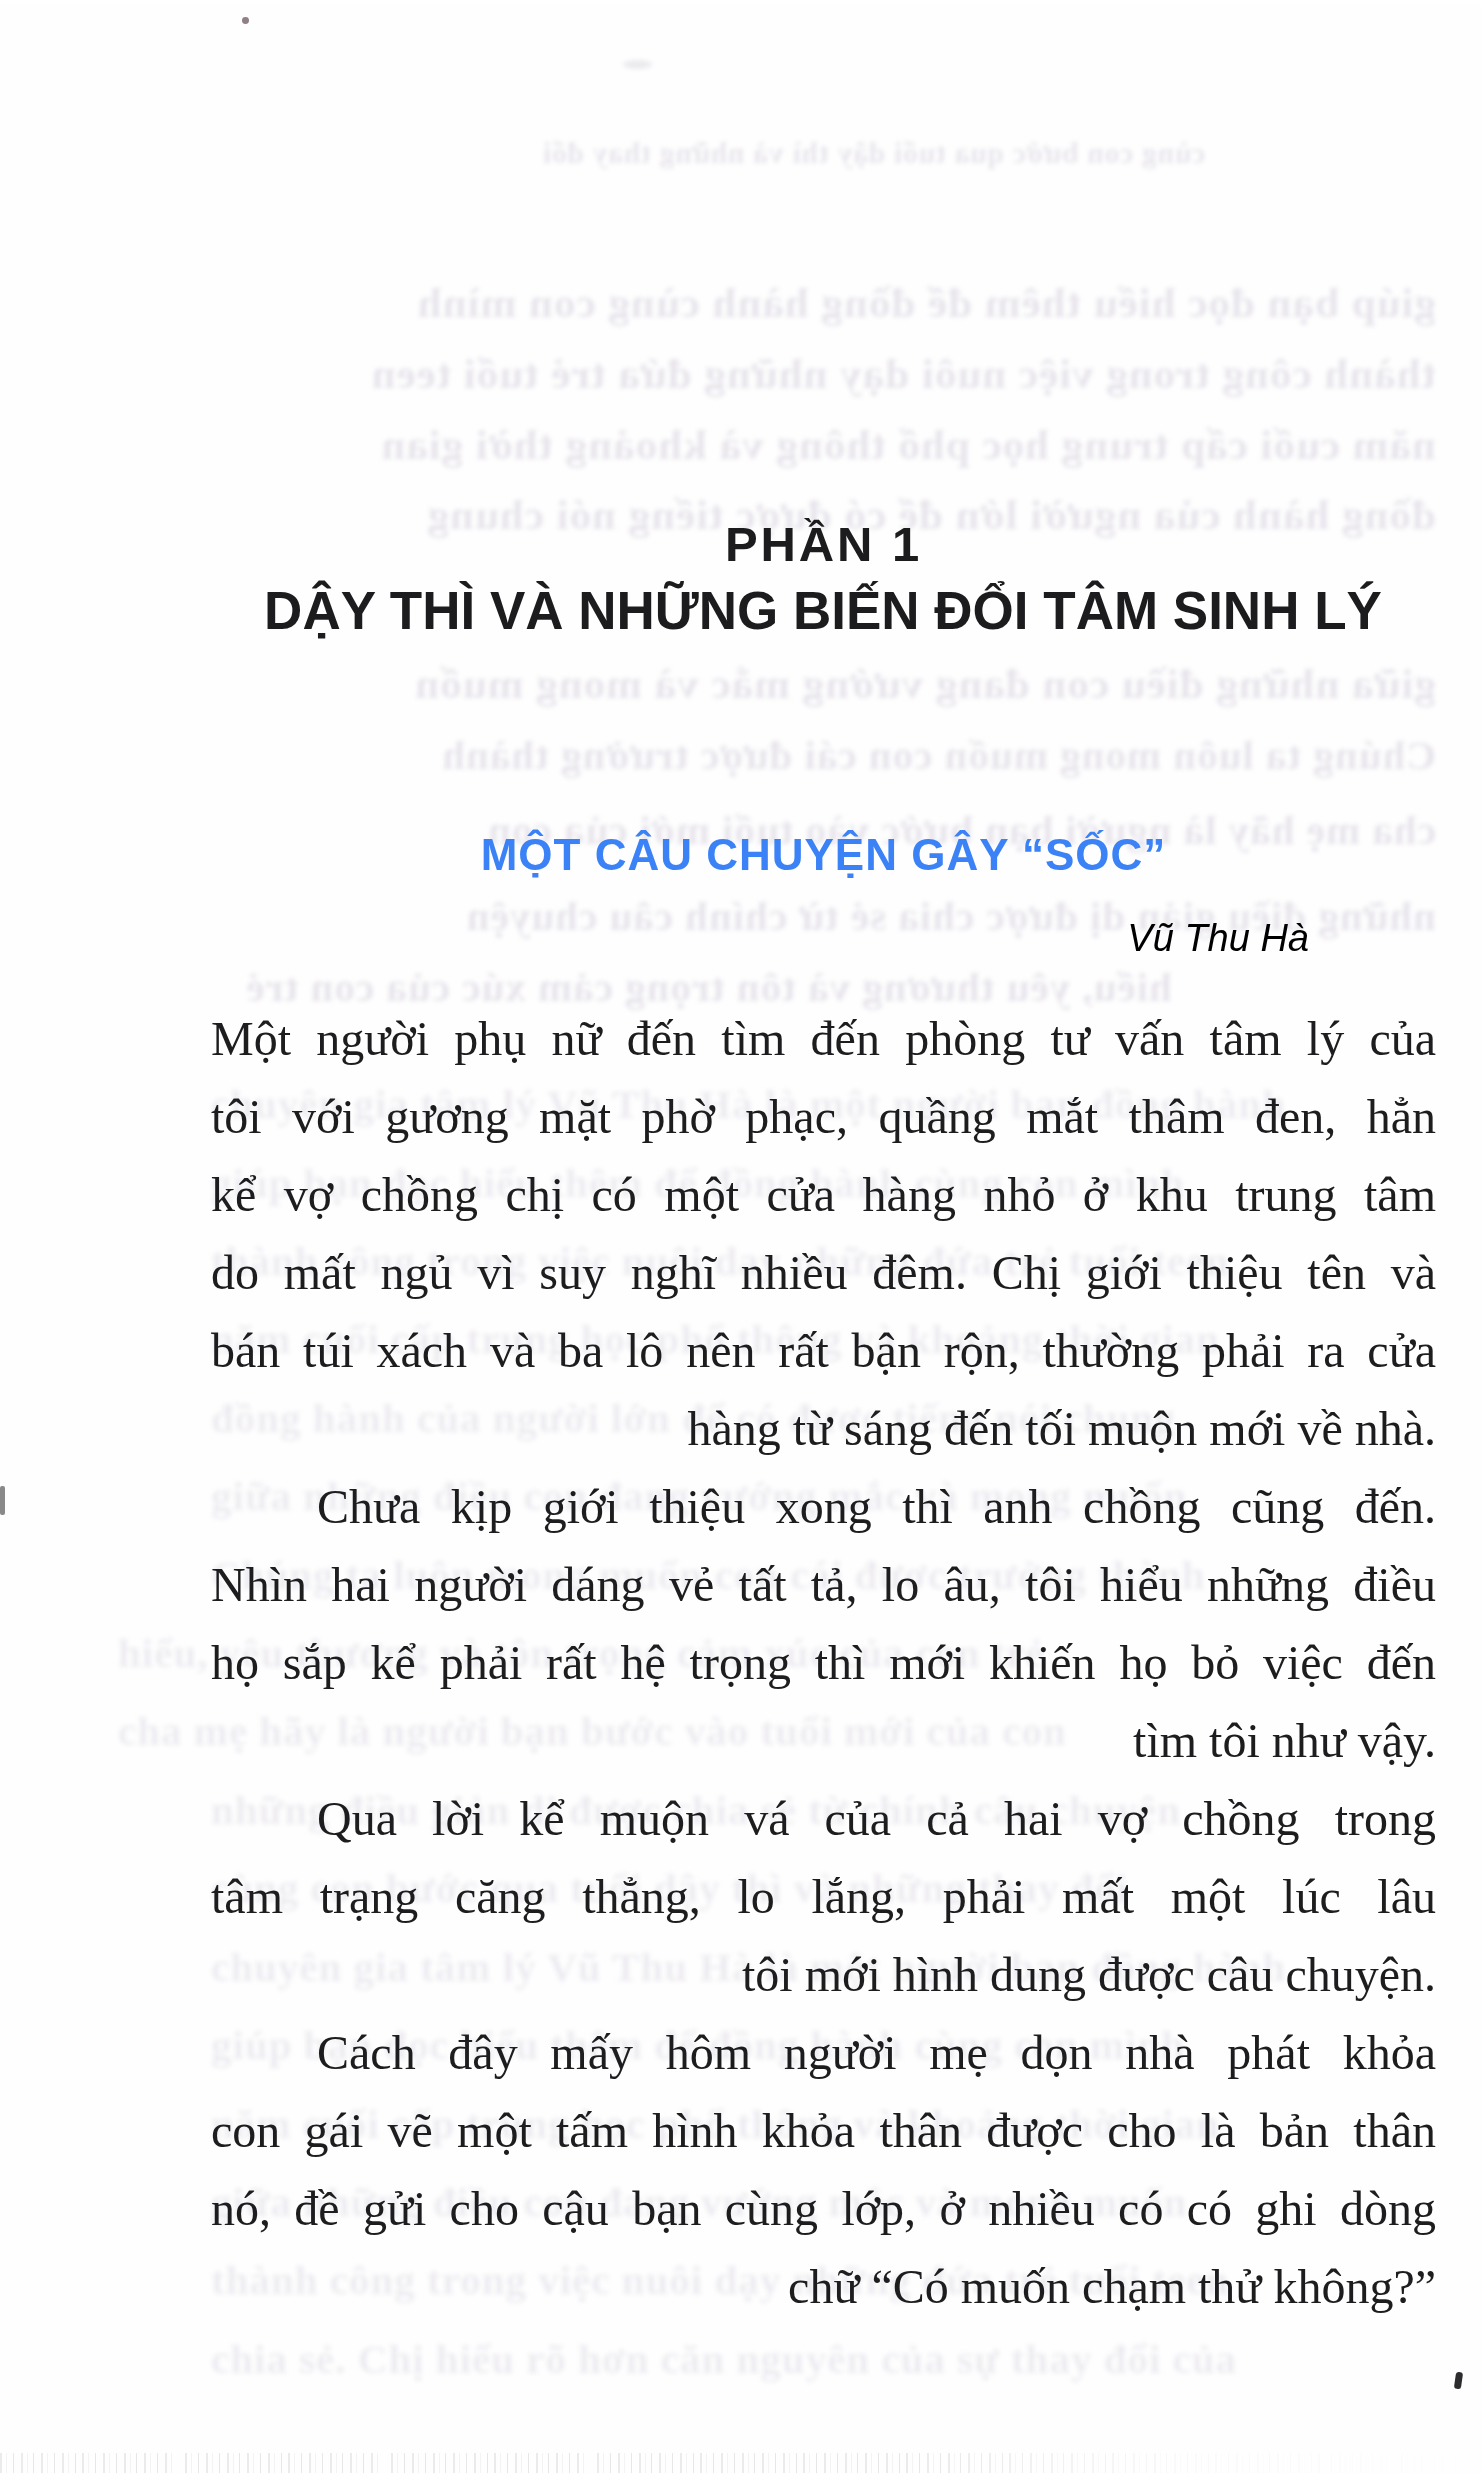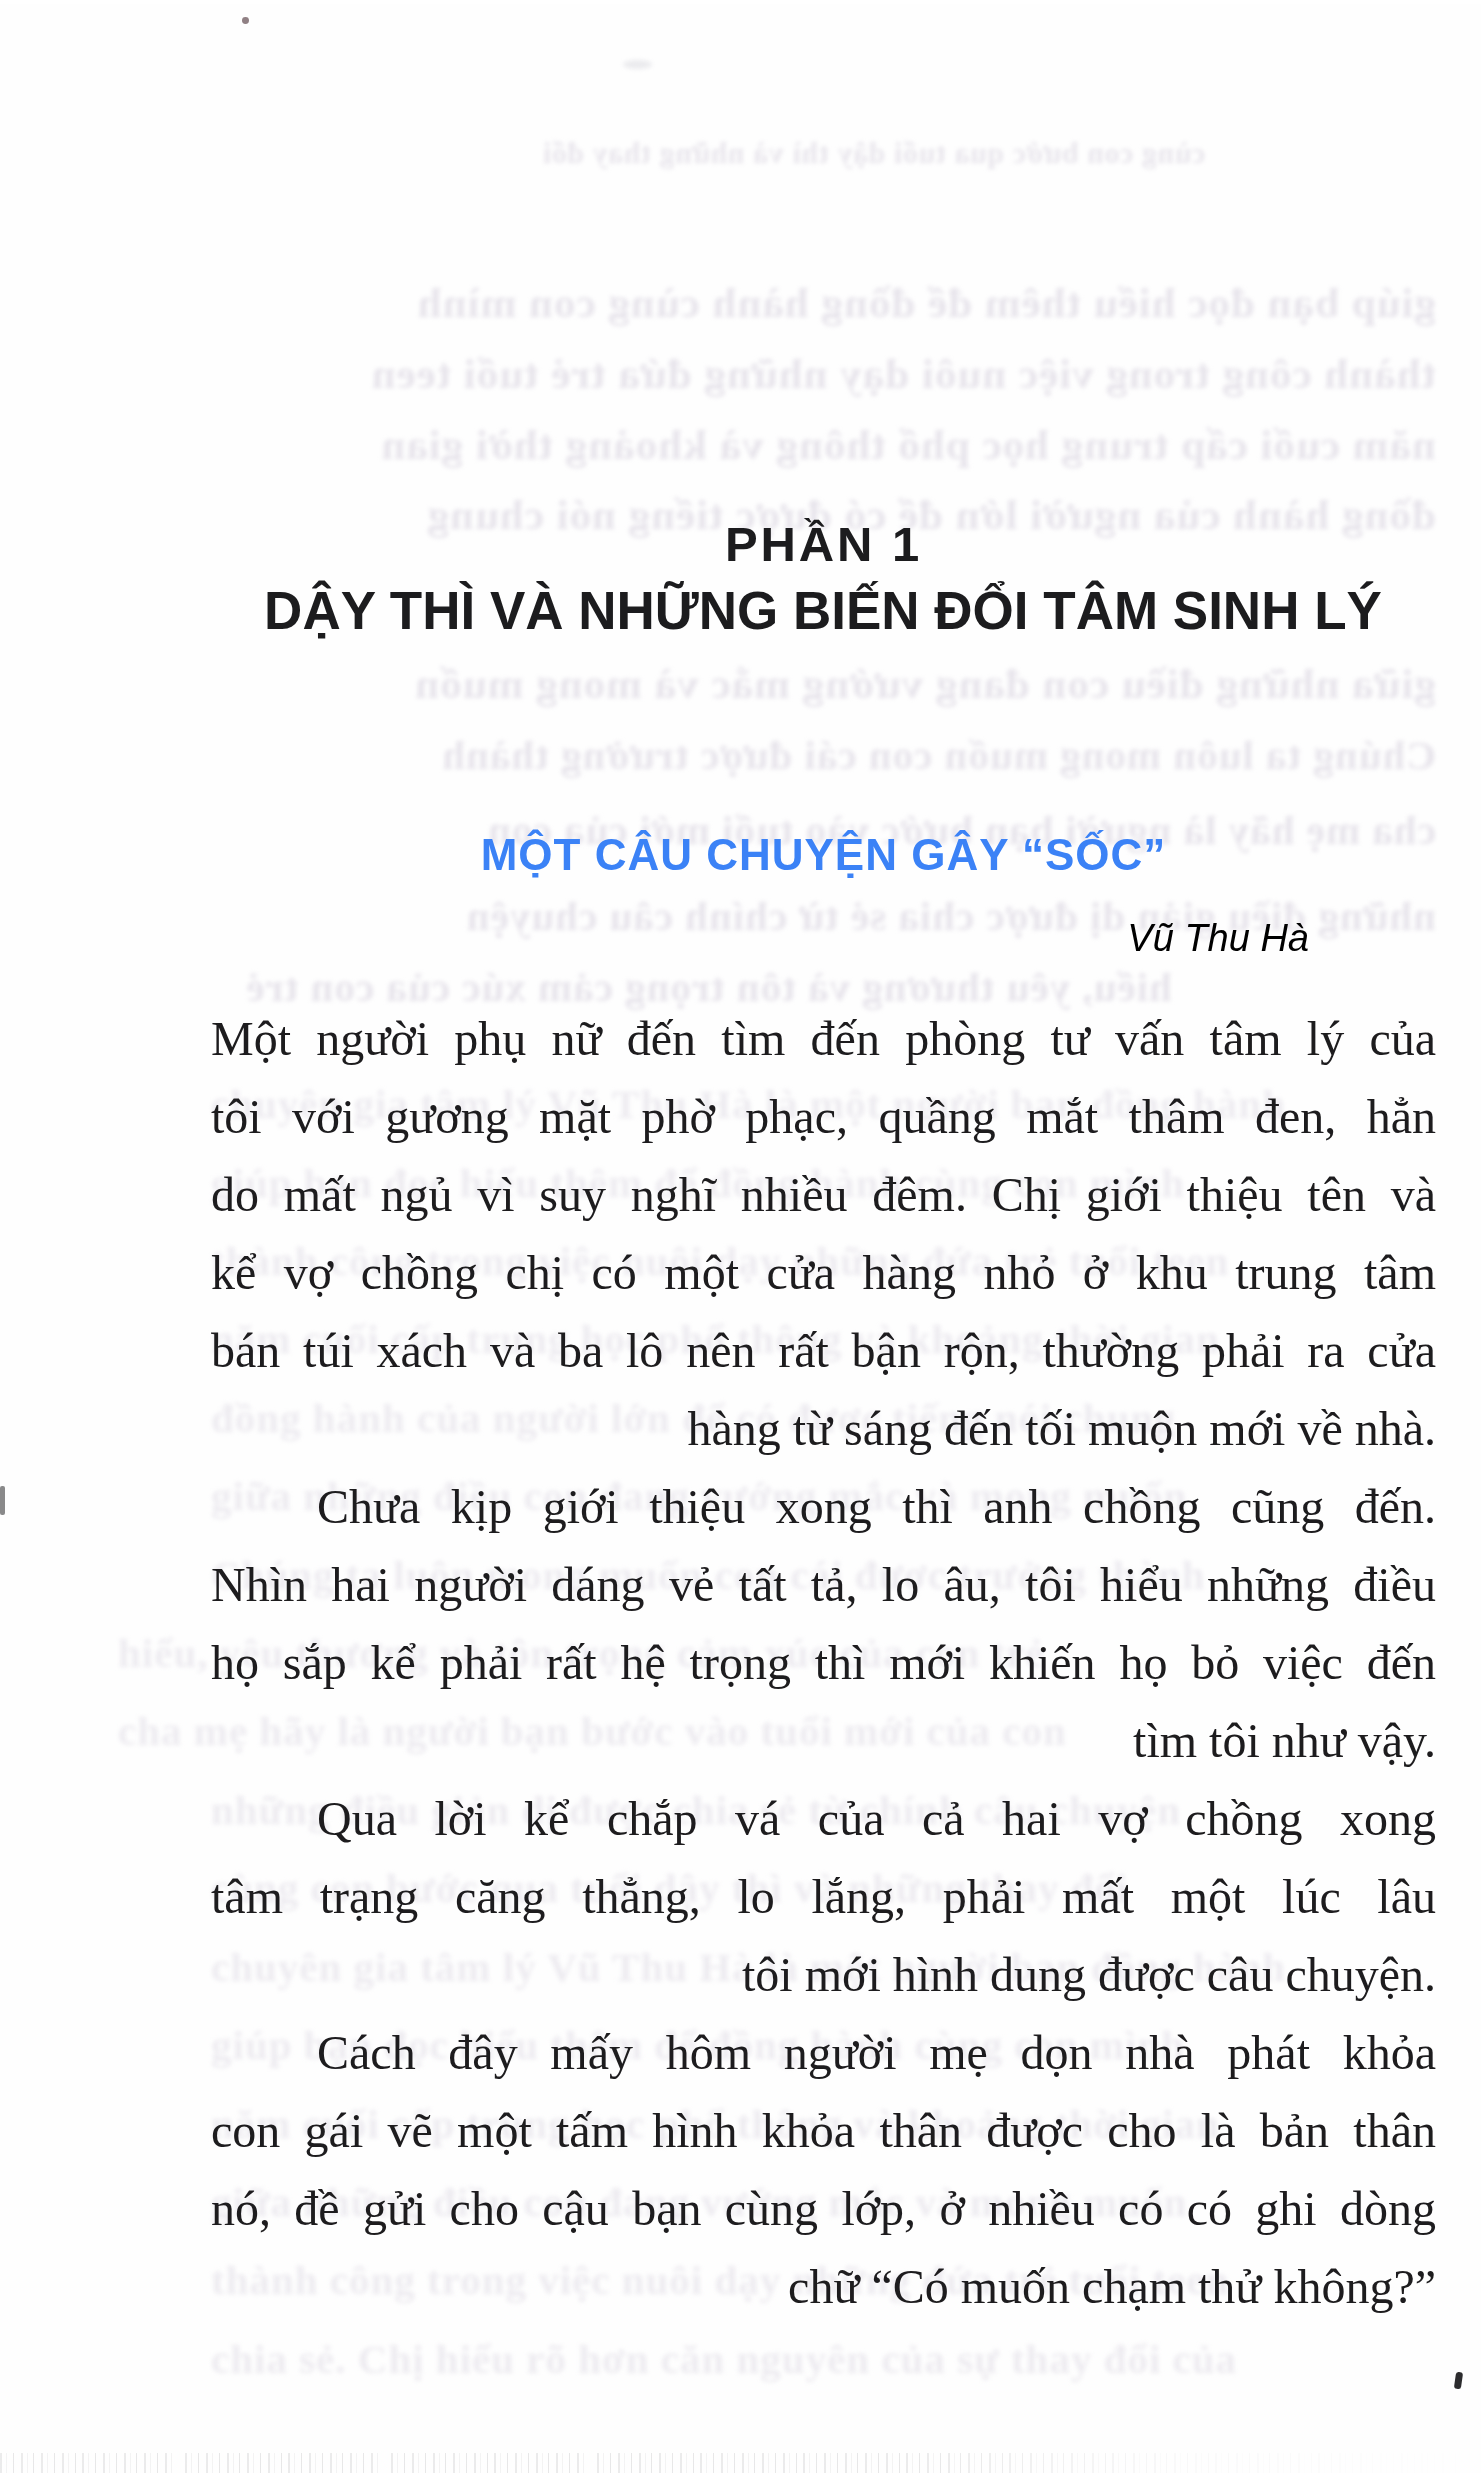--- a/index.html
+++ b/index.html
@@ -105,29 +105,29 @@
     </div>
 
   <div class="content">
     <div class="part-label">PHẦN 1</div>
     <div class="part-title">DẬY THÌ VÀ NHỮNG BIẾN ĐỔI TÂM SINH LÝ</div>
     <div class="story-title">MỘT CÂU CHUYỆN GÂY “SỐC”</div>
     <div class="author">Vũ Thu Hà</div>
     <div class="body-text" id="body-text">
         <div class="body-line just">Một người phụ nữ đến tìm đến phòng tư vấn tâm lý của</div>
         <div class="body-line just">tôi với gương mặt phờ phạc, quầng mắt thâm đen, hẳn</div>
+        <div class="body-line just">kể vợ chồng chị có một cửa hàng nhỏ ở khu trung tâm</div>
         <div class="body-line just">do mất ngủ vì suy nghĩ nhiều đêm. Chị giới thiệu tên và</div>
-        <div class="body-line just">kể vợ chồng chị có một cửa hàng nhỏ ở khu trung tâm</div>
         <div class="body-line just">bán túi xách và ba lô nên rất bận rộn, thường phải ra cửa</div>
         <div class="body-line left">hàng từ sáng đến tối muộn mới về nhà.</div>
         <div class="body-line just ind">Chưa kịp giới thiệu xong thì anh chồng cũng đến.</div>
         <div class="body-line just">Nhìn hai người dáng vẻ tất tả, lo âu, tôi hiểu những điều</div>
         <div class="body-line just">họ sắp kể phải rất hệ trọng thì mới khiến họ bỏ việc đến</div>
         <div class="body-line left">tìm tôi như vậy.</div>
-        <div class="body-line just ind">Qua lời kể chắp vá của cả hai vợ chồng xong</div>
+        <div class="body-line just ind">Qua lời kể muộn vá của cả hai vợ chồng trong</div>
         <div class="body-line just">tâm trạng căng thẳng, lo lắng, phải mất một lúc lâu</div>
         <div class="body-line left">tôi mới hình dung được câu chuyện.</div>
         <div class="body-line just ind">Cách đây mấy hôm người mẹ dọn nhà phát khỏa</div>
         <div class="body-line just">con gái vẽ một tấm hình khỏa thân được cho là bản thân</div>
         <div class="body-line just">nó, đề gửi cho cậu bạn cùng lớp, ở nhiều có có ghi dòng</div>
         <div class="body-line left">chữ “Có muốn chạm thử không?”</div>
       </div>
   </div>
 
   <div class="artifacts">

